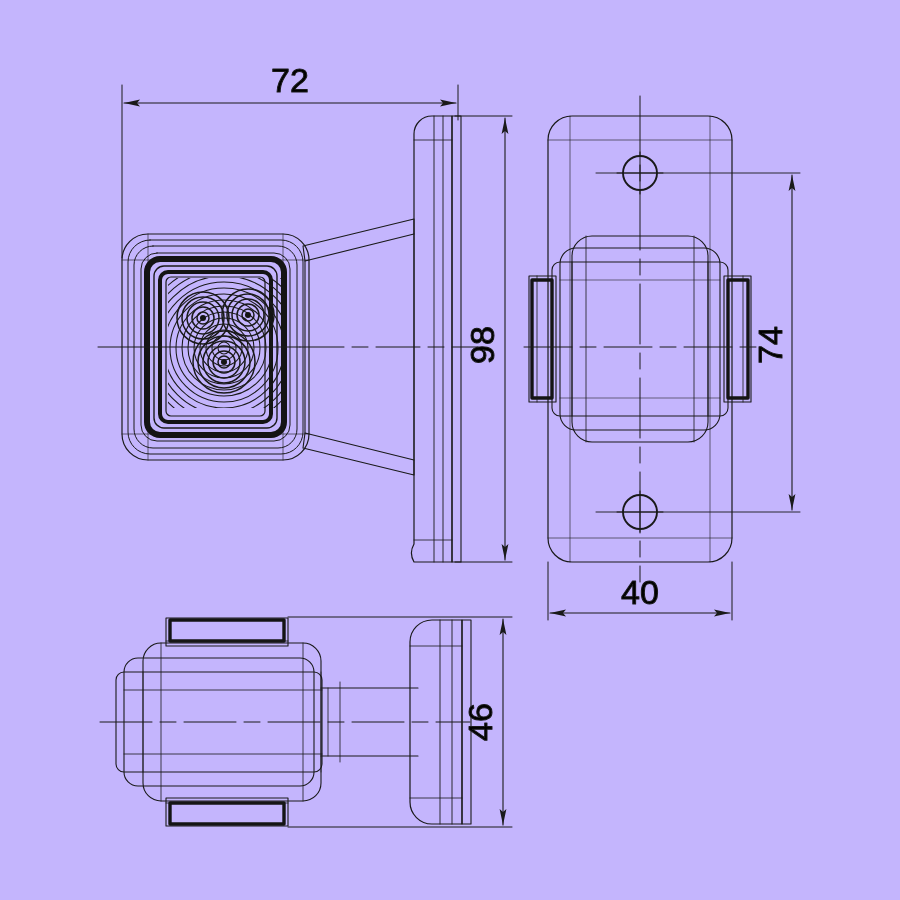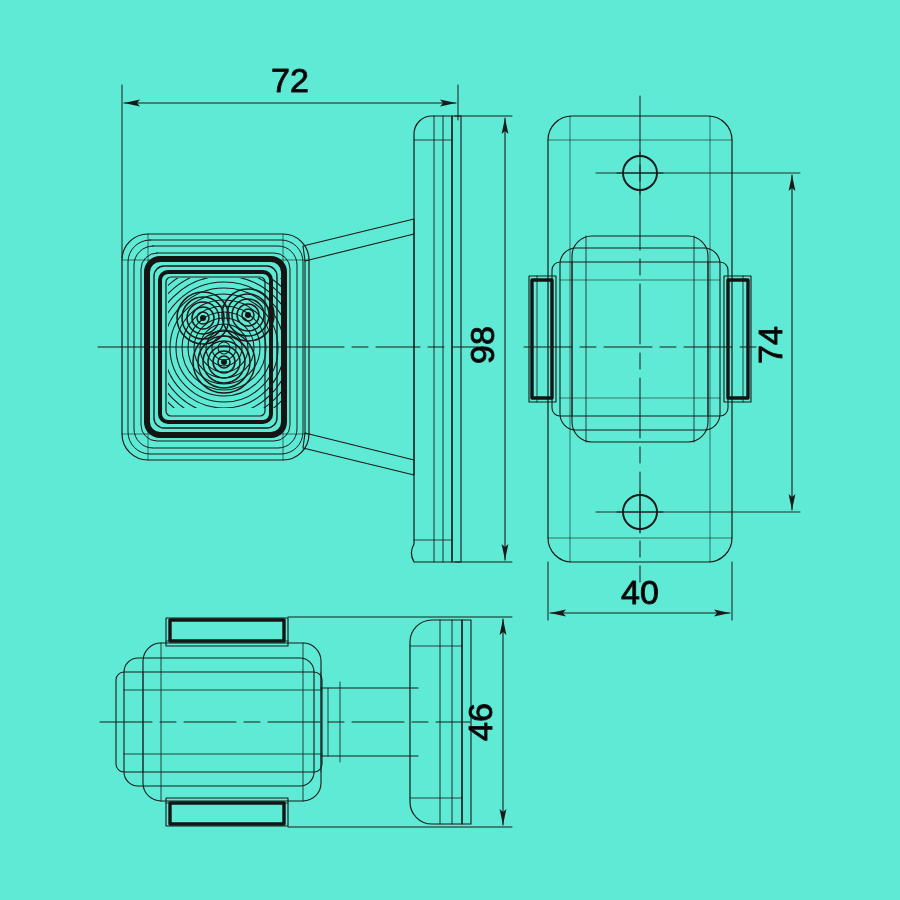--- a/index.html
+++ b/index.html
@@ -1,18 +1,18 @@
 <!DOCTYPE html>
 <html><head>
 <meta charset="utf-8">
 <style>
   html,body{margin:0;padding:0;background:#ffffff;}
   body{width:900px;height:900px;overflow:hidden;
        font-family:"Liberation Sans", sans-serif;}
-  #sheet{position:relative;width:900px;height:900px;background:#5eead4;}
+  #sheet{position:relative;width:900px;height:900px;background:#c4b5fd;}
   svg{display:block;}
   .dimtext{font-family:"Liberation Sans", sans-serif;font-size:34px;fill:#000;font-weight:400;}
 </style>
 </head>
 <body>
 
 <div id="sheet">
 <svg width="900" height="900" viewBox="0 0 900 900">
 
   <defs>

